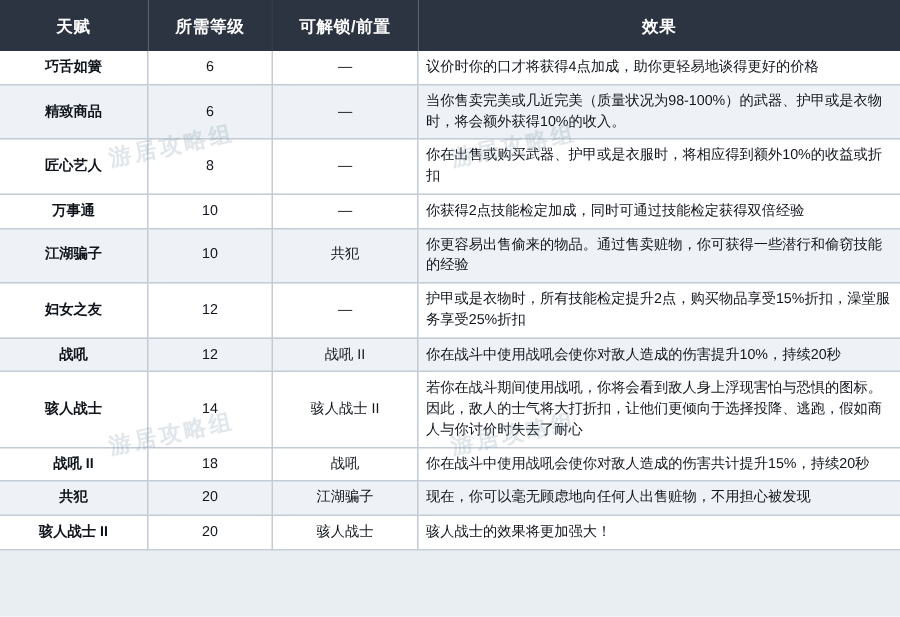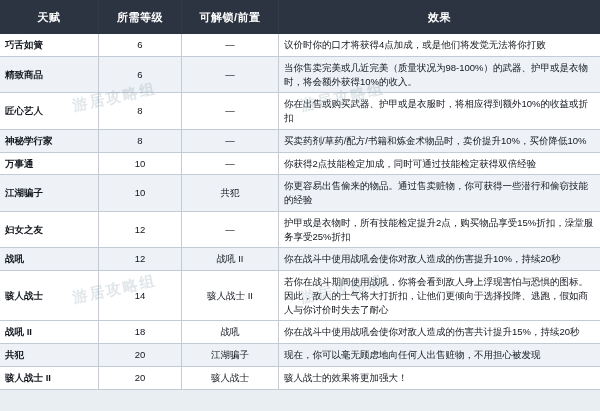--- a/index.html
+++ b/index.html
@@ -44,20 +44,21 @@
     border-right: 1px solid #c3ccd6;
     vertical-align: middle;
     line-height: 1.45;
   }
   table.talents td:last-child { border-right: none; }
   tr.row-even td { background: #ffffff; }
   tr.row-odd td  { background: #eef2f6; }
 
   .c-name {
     width: 74px;
+    text-align: center;
     font-weight: bold;
     font-size: 10px;
     white-space: nowrap;
   }
   .c-level {
     width: 58px;
     text-align: center;
     font-size: 10px;
   }
   .c-req {
@@ -98,39 +99,33 @@
         <th class="c-level">所需等级</th>
         <th class="c-req">可解锁/前置</th>
         <th class="c-effect">效果</th>
       </tr>
     </thead>
     <tbody>
       <tr class="row-even">
         <td class="c-name">巧舌如簧</td>
         <td class="c-level">6</td>
         <td class="c-req">—</td>
-        <td class="c-effect">议价时你的口才将获得4点加成，或是他们将发觉无法将你打败</td>
+        <td class="c-effect">议价时你的口才将获得4点加成，助你更轻易地谈得更好的价格</td>
       </tr>
       <tr class="row-odd">
         <td class="c-name">精致商品</td>
         <td class="c-level">6</td>
         <td class="c-req">—</td>
         <td class="c-effect">当你售卖完美或几近完美（质量状况为98-100%）的武器、护甲或是衣物时，将会额外获得10%的收入。</td>
       </tr>
       <tr class="row-even">
         <td class="c-name">匠心艺人</td>
         <td class="c-level">8</td>
         <td class="c-req">—</td>
         <td class="c-effect">你在出售或购买武器、护甲或是衣服时，将相应得到额外10%的收益或折扣</td>
-      </tr>
-      <tr class="row-odd">
-        <td class="c-name">神秘学行家</td>
-        <td class="c-level">8</td>
-        <td class="c-req">—</td>
-        <td class="c-effect">买卖药剂/草药/配方/书籍和炼金术物品时，卖价提升10%，买价降低10%</td>
       </tr>
       <tr class="row-even">
         <td class="c-name">万事通</td>
         <td class="c-level">10</td>
         <td class="c-req">—</td>
         <td class="c-effect">你获得2点技能检定加成，同时可通过技能检定获得双倍经验</td>
       </tr>
       <tr class="row-odd">
         <td class="c-name">江湖骗子</td>
         <td class="c-level">10</td>

